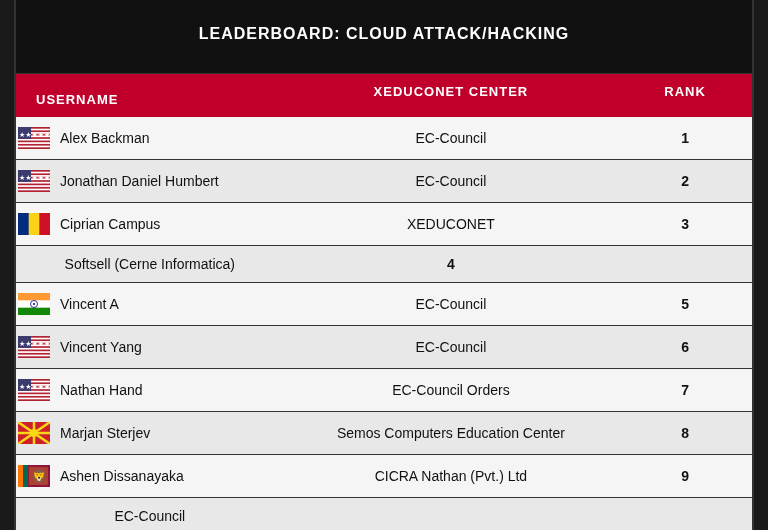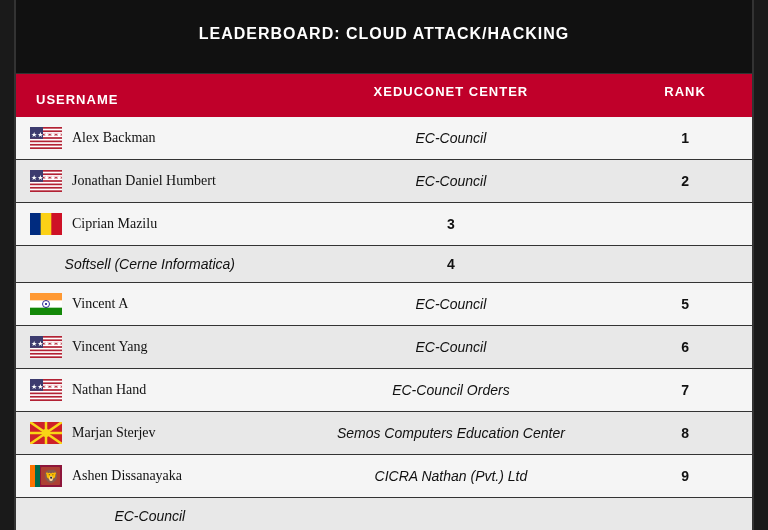--- a/index.html
+++ b/index.html
@@ -60,28 +60,26 @@
       font-size: 14px;
       color: #111;
       display: flex;
       align-items: center;
     }
     .cell-username {
       display: flex;
       align-items: center;
       gap: 10px;
       font-size: 14px;
-      padding-left: 14px;
-      font-family: Liberation Serif, serif;
+      padding-left: 2px;
     }
     .cell-training {
       text-align: center;
       justify-content: center;
       font-size: 14px;
-      font-style: italic;
     }
     .cell-rank {
       text-align: center;
       justify-content: center;
       font-size: 14px;
       font-weight: bold;
     }
     .flag {
       width: 32px;
       height: 22px;
@@ -138,22 +136,23 @@
       <div class="cell cell-training">EC-Council</div>
       <div class="cell cell-rank">2</div>
     </div>
       <div class="leaderboard-row">
       <div class="cell cell-username">
         <span class="flag"><svg width="32" height="22" viewBox="0 0 32 22" xmlns="http://www.w3.org/2000/svg">
         <rect width="32" height="22" fill="#CE1126"></rect>
         <rect width="21.3" height="22" fill="#FCD116"></rect>
         <rect width="10.67" height="22" fill="#002B7F"></rect>
       </svg></span>
-        <span>Ciprian Mazilu</span>
-      </div>
+        <span>Ciprian Campus</span>
+      </div>
+      <div class="cell cell-training">XEDUCONET</div>
       <div class="cell cell-rank">3</div>
     </div>
       <div class="leaderboard-row">
       <div class="cell cell-training">Softsell (Cerne Informatica)</div>
       <div class="cell cell-rank">4</div>
     </div>
       <div class="leaderboard-row">
       <div class="cell cell-username">
         <span class="flag"><svg width="32" height="22" viewBox="0 0 32 22" xmlns="http://www.w3.org/2000/svg">
         <rect width="32" height="22" fill="#138808"></rect>

